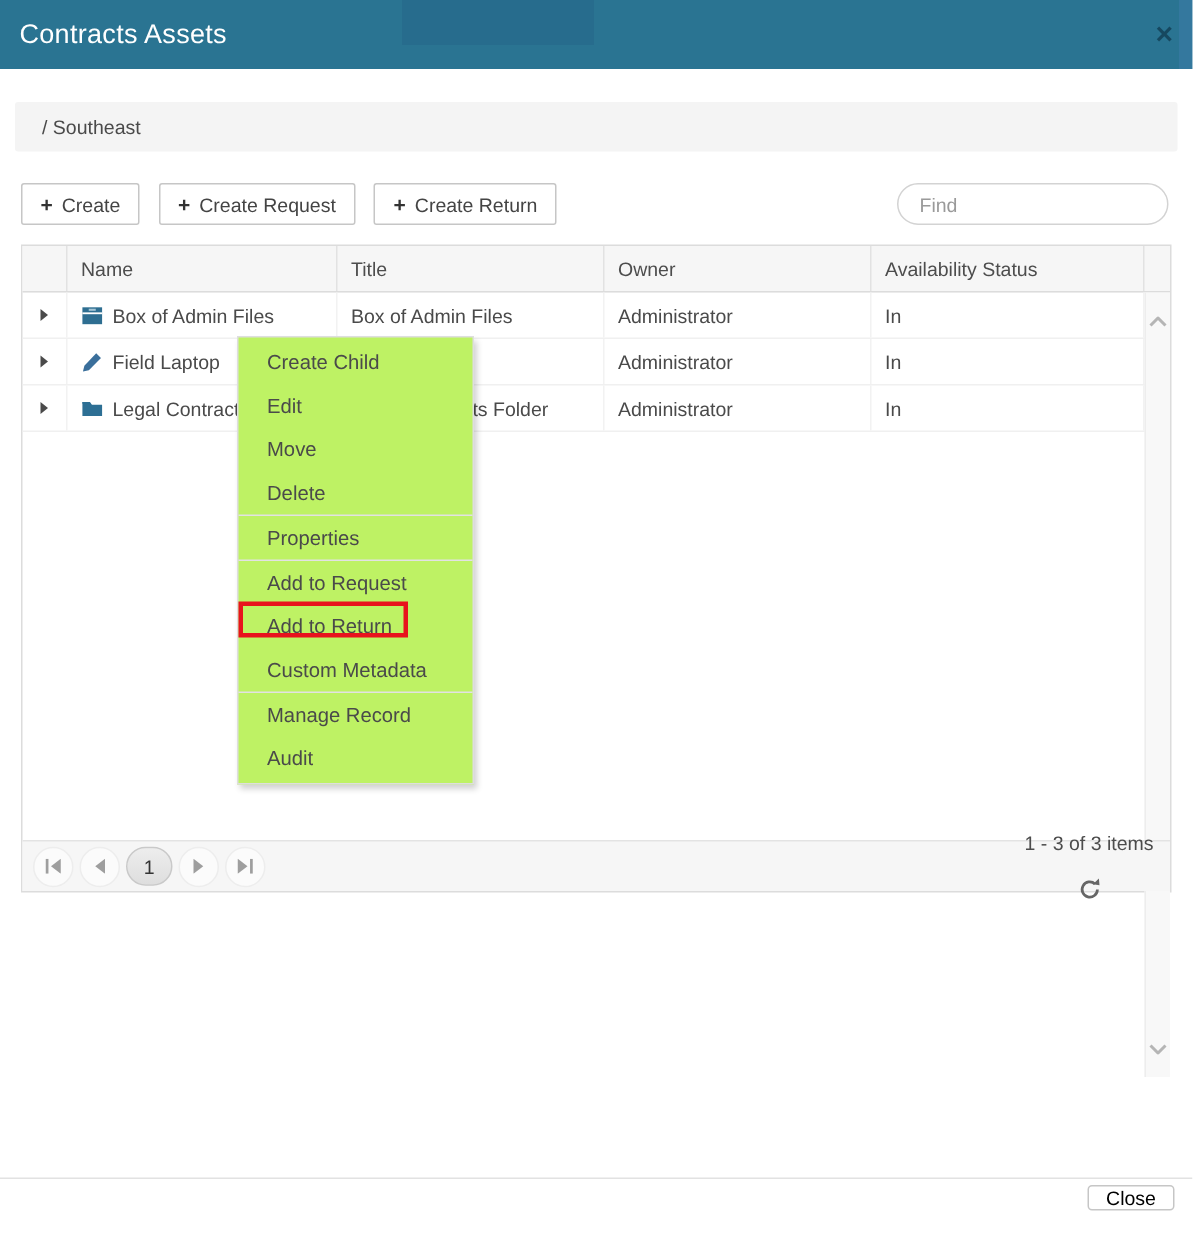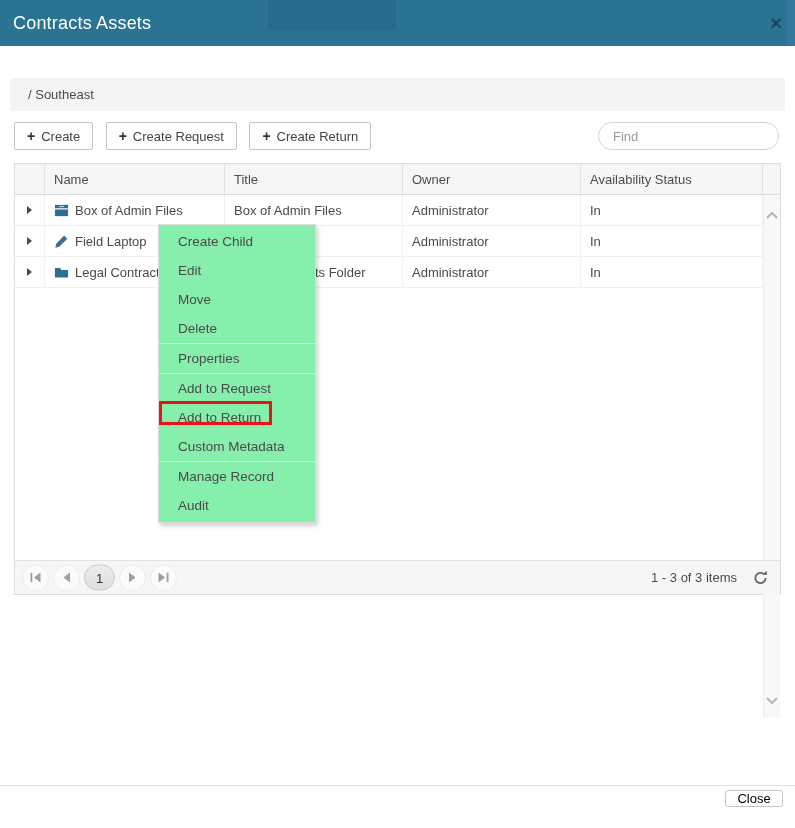--- a/index.html
+++ b/index.html
@@ -7,21 +7,21 @@
   .stage { position:absolute; left:0; top:0; width:795px; height:828px; overflow:hidden; background:#fff; }
 
   
   .dlg-header { position:absolute; left:0; top:0; width:795px; height:46px; background:#2a7492; }
   .dlg-header-shade { position:absolute; left:268px; top:0; width:128px; height:30px; background:rgba(23,62,112,0.14); }
   .dlg-header-strip { position:absolute; right:0; top:0; width:9px; height:46px; background:#34789e; }
   .dlg-title { position:absolute; left:13px; top:50%; transform:translateY(-50%); color:#fff; font-size:18px; letter-spacing:.2px; }
   .dlg-close { position:absolute; right:13px; top:50%; transform:translateY(-50%); color:rgba(10,45,65,.62); font-size:20px; font-weight:bold; line-height:1; cursor:pointer; }
 
   
-  .breadcrumb { position:absolute; left:10px; top:78px; width:775px; height:33px; background:#f4f4f4; border-radius:2px; display:flex; align-items:center; padding-left:18px; color:#4a4a4a; font-size:13px; }
+  .breadcrumb { position:absolute; left:10px; top:68px; width:775px; height:33px; background:#f4f4f4; border-radius:2px; display:flex; align-items:center; padding-left:18px; color:#4a4a4a; font-size:13px; }
 
   
   .toolbar { position:absolute; left:14px; top:122px; width:767px; height:30px; }
   .btn { display:inline-flex; align-items:center; gap:6px; height:28px; padding:0 12px; background:#fff; border:1px solid #c6c6c6; border-radius:2px; font-family:"Liberation Sans",sans-serif; font-size:13px; color:#444; margin-right:8px; cursor:pointer; }
   .btn .plus { font-weight:bold; font-size:14px; color:#333; }
   .find { position:absolute; right:2px; top:0; width:181px; height:28px; border:1px solid #d3d3d3; border-radius:15px; padding:4px 14px; font-family:"Liberation Sans",sans-serif; font-size:13px; color:#701a75; outline:none; background:#fff; }
   .find::placeholder { color:#9a9a9a; }
 
   
   .grid { position:absolute; left:14px; top:163px; width:767px; height:432px; border:1px solid #dcdcdc; background:#fff; }
@@ -38,26 +38,26 @@
   
   .vscroll { position:absolute; top:31px; right:0; width:17px; height:523px; background:#f8f8f8; border-left:1px solid #ededed; cursor:pointer; }
   .chev-up { position:absolute; top:10px; left:50%; transform:translateX(-50%); }
   .chev-down { position:absolute; bottom:10px; left:50%; transform:translateX(-50%); }
 
   
   .pager { position:absolute; left:0; right:0; bottom:0; height:34px; background:#f6f6f6; border-top:1px solid #e3e3e3; }
   .pager-left { position:absolute; left:7px; top:50%; transform:translateY(-50%); display:flex; align-items:center; gap:4px; }
   .pg-btn { width:27px; height:27px; border-radius:50%; border:1px solid #ededed; background:#fbfbfb; display:flex; align-items:center; justify-content:center; cursor:pointer; padding:0; }
   .pg-num { min-width:31px; height:26px; border-radius:13px; border:1px solid #c9c9c9; background:linear-gradient(#ededed,#dedede); color:#333; font-size:13px; display:flex; align-items:center; justify-content:center; cursor:pointer; }
-  .pager-right { position:absolute; right:11px; top:50%; transform:translateY(-50%); display:flex; align-items:flex-start; gap:15px; }
+  .pager-right { position:absolute; right:11px; top:50%; transform:translateY(-50%); display:flex; align-items:center; gap:15px;flex-direction:column; }
   .pager-status { font-size:13px; color:#4c4c4c; white-space:nowrap; }
   .refresh-btn { background:none; border:none; display:flex; cursor:pointer; padding:0; }
 
   
-  .ctx-menu { position:absolute; left:158px; top:224px; width:158px; background:#86efac; border:1px solid #dedede; box-shadow:2px 3px 4px rgba(0,0,0,.18); padding:2px 0; z-index:30; }
+  .ctx-menu { position:absolute; left:158px; top:224px; width:158px; background:#bef264; border:1px solid #dedede; box-shadow:2px 3px 4px rgba(0,0,0,.18); padding:2px 0; z-index:30; }
   .ctx-item { height:29px; display:flex; align-items:center; padding-left:19px; font-size:13.5px; color:#4a4a4a; cursor:pointer; }
   .ctx-sep { border-top:1px solid #e2e2e2; }
 
   
   .annotation { position:absolute; left:159px; top:401px; width:113px; height:24px; border:3px solid #e8131d; z-index:40; pointer-events:none; }
 
   
   .footer-divider { position:absolute; left:0; top:785px; width:795px; border-top:1px solid #e2e2e2; }
   .close-btn { position:absolute; right:12px; top:790px; width:58px; height:17px; background:#fff; border:1px solid #c6c6c6; border-radius:3px; font-family:"Liberation Sans",sans-serif; font-size:13px; color:#000000; cursor:pointer; }
 </style>

